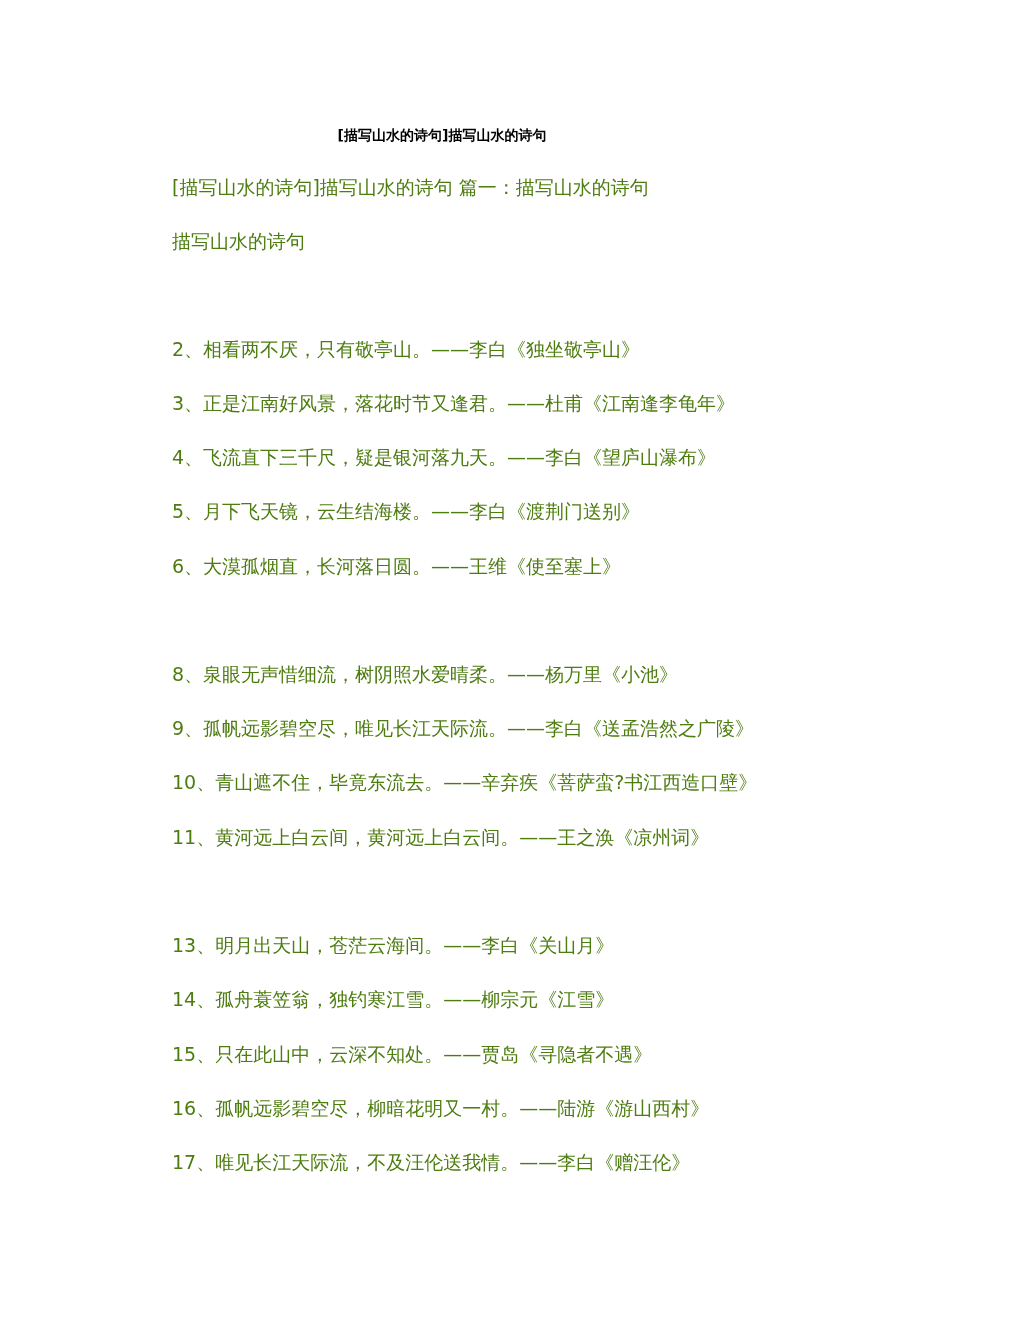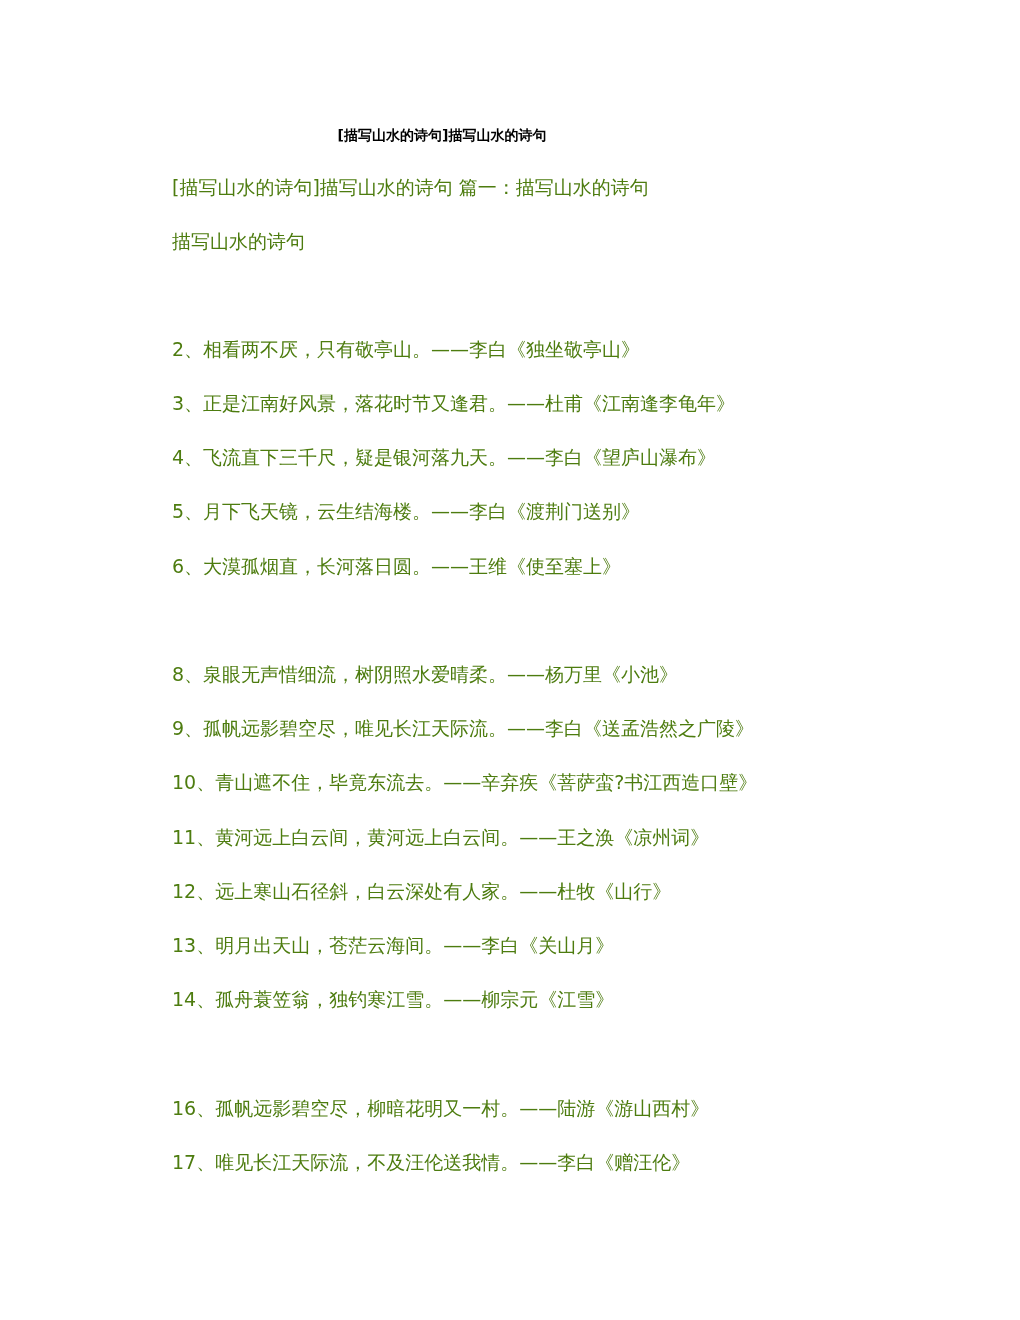--- a/index.html
+++ b/index.html
@@ -57,18 +57,18 @@
 
   <div class="line" style="top:335px;"><span class="num">2</span><span>、相看两不厌，只有敬亭山。——李白《独坐敬亭山》</span></div>
   <div class="line" style="top:389px;"><span class="num">3</span><span>、正是江南好风景，落花时节又逢君。——杜甫《江南逢李龟年》</span></div>
   <div class="line" style="top:443px;"><span class="num">4</span><span>、飞流直下三千尺，疑是银河落九天。——李白《望庐山瀑布》</span></div>
   <div class="line" style="top:497px;"><span class="num">5</span><span>、月下飞天镜，云生结海楼。——李白《渡荆门送别》</span></div>
   <div class="line" style="top:552px;"><span class="num">6</span><span>、大漠孤烟直，长河落日圆。——王维《使至塞上》</span></div>
   <div class="line" style="top:660px;"><span class="num">8</span><span>、泉眼无声惜细流，树阴照水爱晴柔。——杨万里《小池》</span></div>
   <div class="line" style="top:714px;"><span class="num">9</span><span>、孤帆远影碧空尽，唯见长江天际流。——李白《送孟浩然之广陵》</span></div>
   <div class="line" style="top:768px;"><span class="num">10</span><span>、青山遮不住，毕竟东流去。——辛弃疾《菩萨蛮?书江西造口壁》</span></div>
   <div class="line" style="top:823px;"><span class="num">11</span><span>、黄河远上白云间，黄河远上白云间。——王之涣《凉州词》</span></div>
-  <div class="line" style="top:877px;"><span class="num">12</span><span>、远上寒山石径斜，白云深处有人家。——杜牧《山行》</span></div>
   <div class="line" style="top:931px;"><span class="num">13</span><span>、明月出天山，苍茫云海间。——李白《关山月》</span></div>
   <div class="line" style="top:985px;"><span class="num">14</span><span>、孤舟蓑笠翁，独钓寒江雪。——柳宗元《江雪》</span></div>
+  <div class="line" style="top:1040px;"><span class="num">15</span><span>、只在此山中，云深不知处。——贾岛《寻隐者不遇》</span></div>
   <div class="line" style="top:1094px;"><span class="num">16</span><span>、孤帆远影碧空尽，柳暗花明又一村。——陆游《游山西村》</span></div>
   <div class="line" style="top:1148px;"><span class="num">17</span><span>、唯见长江天际流，不及汪伦送我情。——李白《赠汪伦》</span></div>
 </div>
 
 </body></html>

